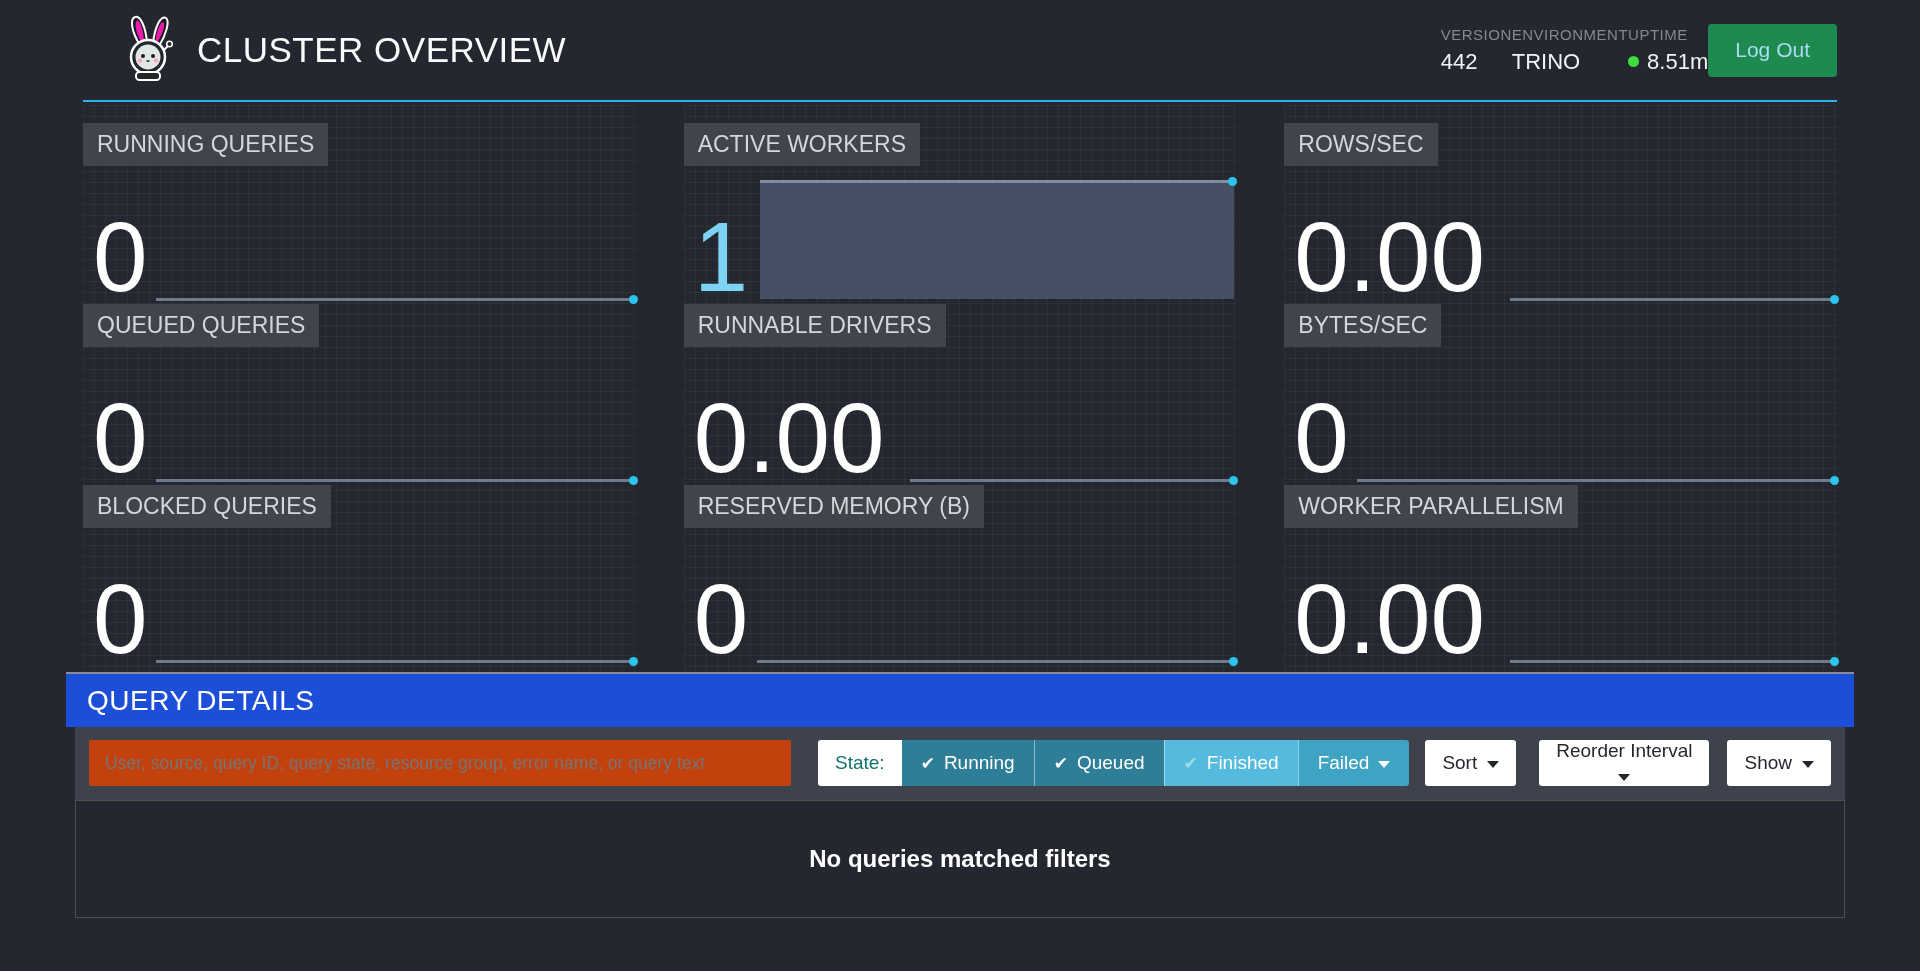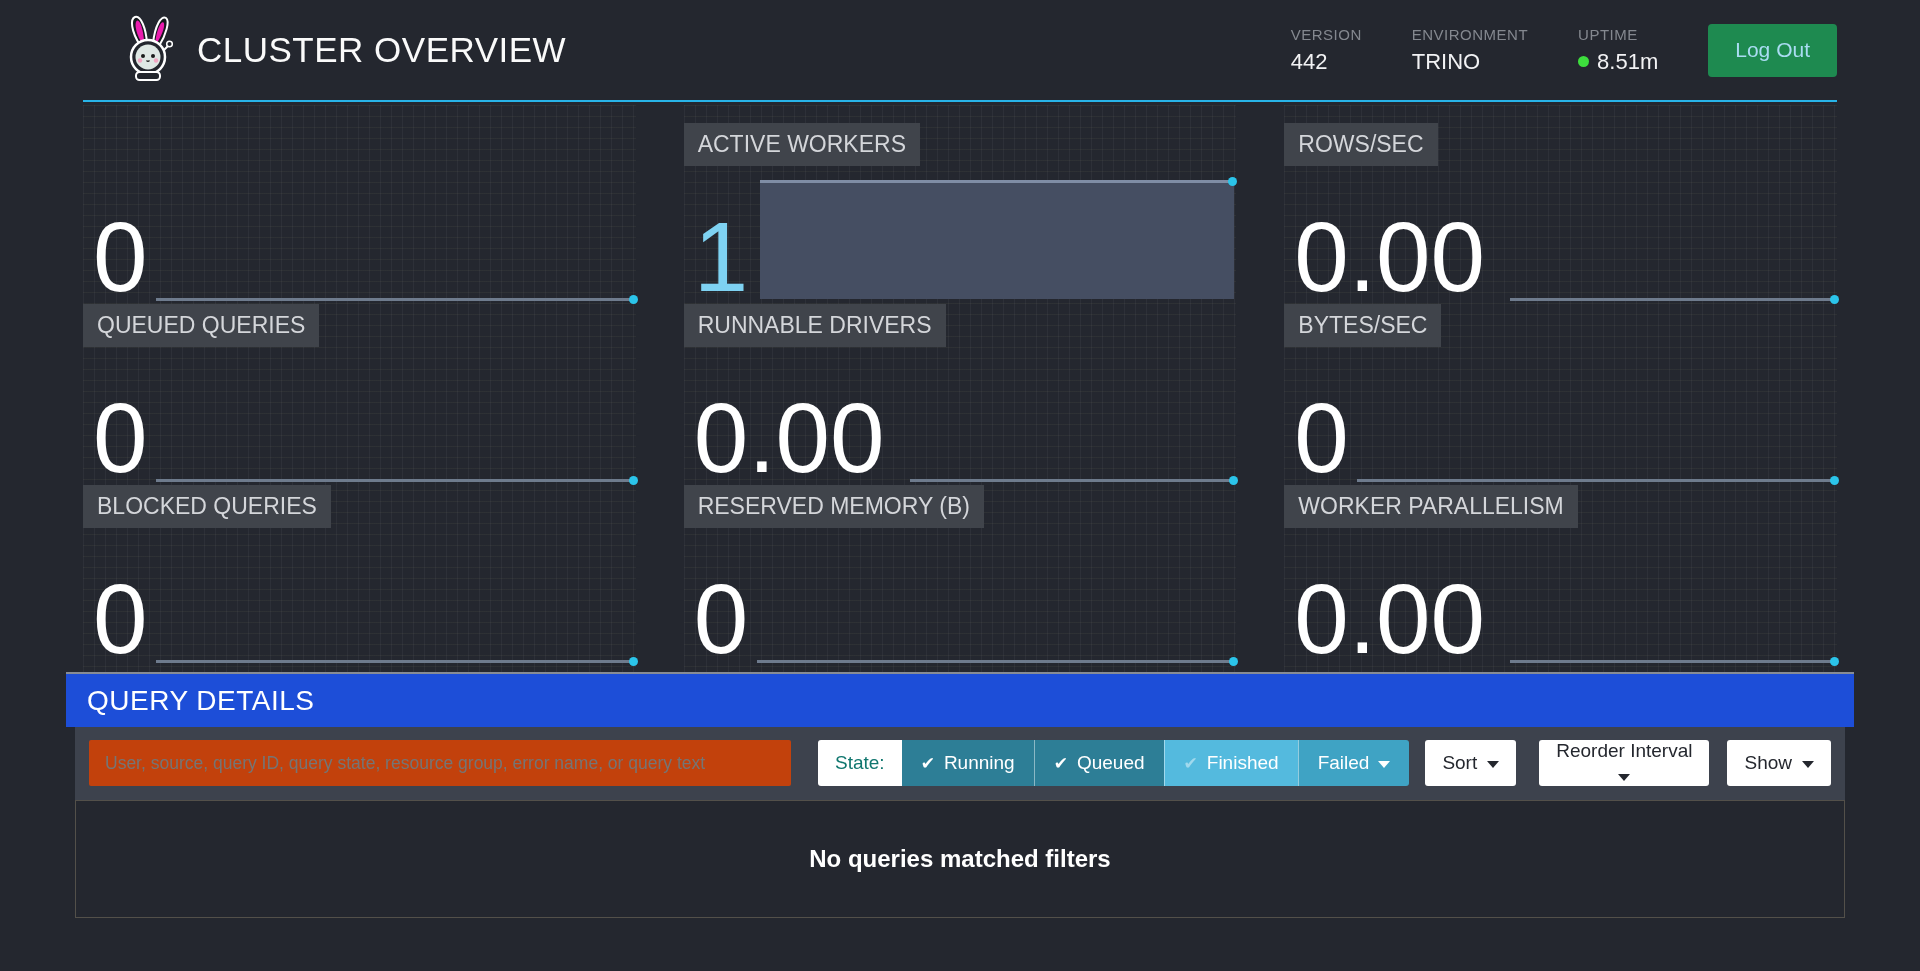--- a/index.html
+++ b/index.html
@@ -4,21 +4,21 @@
 <style>
   * { margin:0; padding:0; box-sizing:border-box; }
   html,body { width:1920px; height:971px; background:#24272f; overflow:hidden;
               font-family:"Liberation Sans","DejaVu Sans",sans-serif; }
 
   
   .header { height:102px; margin:0 83px; border-bottom:2px solid #28b4e8;
             display:flex; align-items:center; }
   .logo { width:48px; height:70px; margin:-6px 24px 0 42px; flex:none; }
   .page-title { color:#fafafa; font-size:35px; letter-spacing:.5px; font-weight:400; }
-  .header-right { margin-left:auto; display:flex; align-items:center; gap:50px; }
+  .header-right { margin-left:auto; display:flex; align-items:center; }
   .hstat { display:flex; flex-direction:column; }
   .hstat-label { color:#84888f; font-size:15px; letter-spacing:.5px; margin-bottom:6px; }
   .hstat-value { color:#f2f2f4; font-size:22px; display:flex; align-items:center; }
   .uptime-dot { width:11px; height:11px; border-radius:50%; background:#3dde3d;
                 display:inline-block; margin-right:8px; }
   .logout-btn { background:#1e8a50; color:#aadcf2; border:none; border-radius:4px;
                 font-size:21px; height:53px; padding:0 27px; cursor:pointer;
                 font-family:inherit; }
 
   
@@ -123,20 +123,21 @@
       </span>
     </div>
     <button class="logout-btn">Log Out</button>
   </div>
 </div>
 
 <div class="metrics">
 
   <div class="metric-col">
     <div class="tile">
+      <span class="tile-label">RUNNING QUERIES</span>
       <div class="tile-value">0</div>
       <div class="spark spark-short">
           <span class="spark-dot"></span>
         </div>
     </div>
     <div class="tile">
       <span class="tile-label">QUEUED QUERIES</span>
       <div class="tile-value">0</div>
       <div class="spark spark-short">
           <span class="spark-dot"></span>

